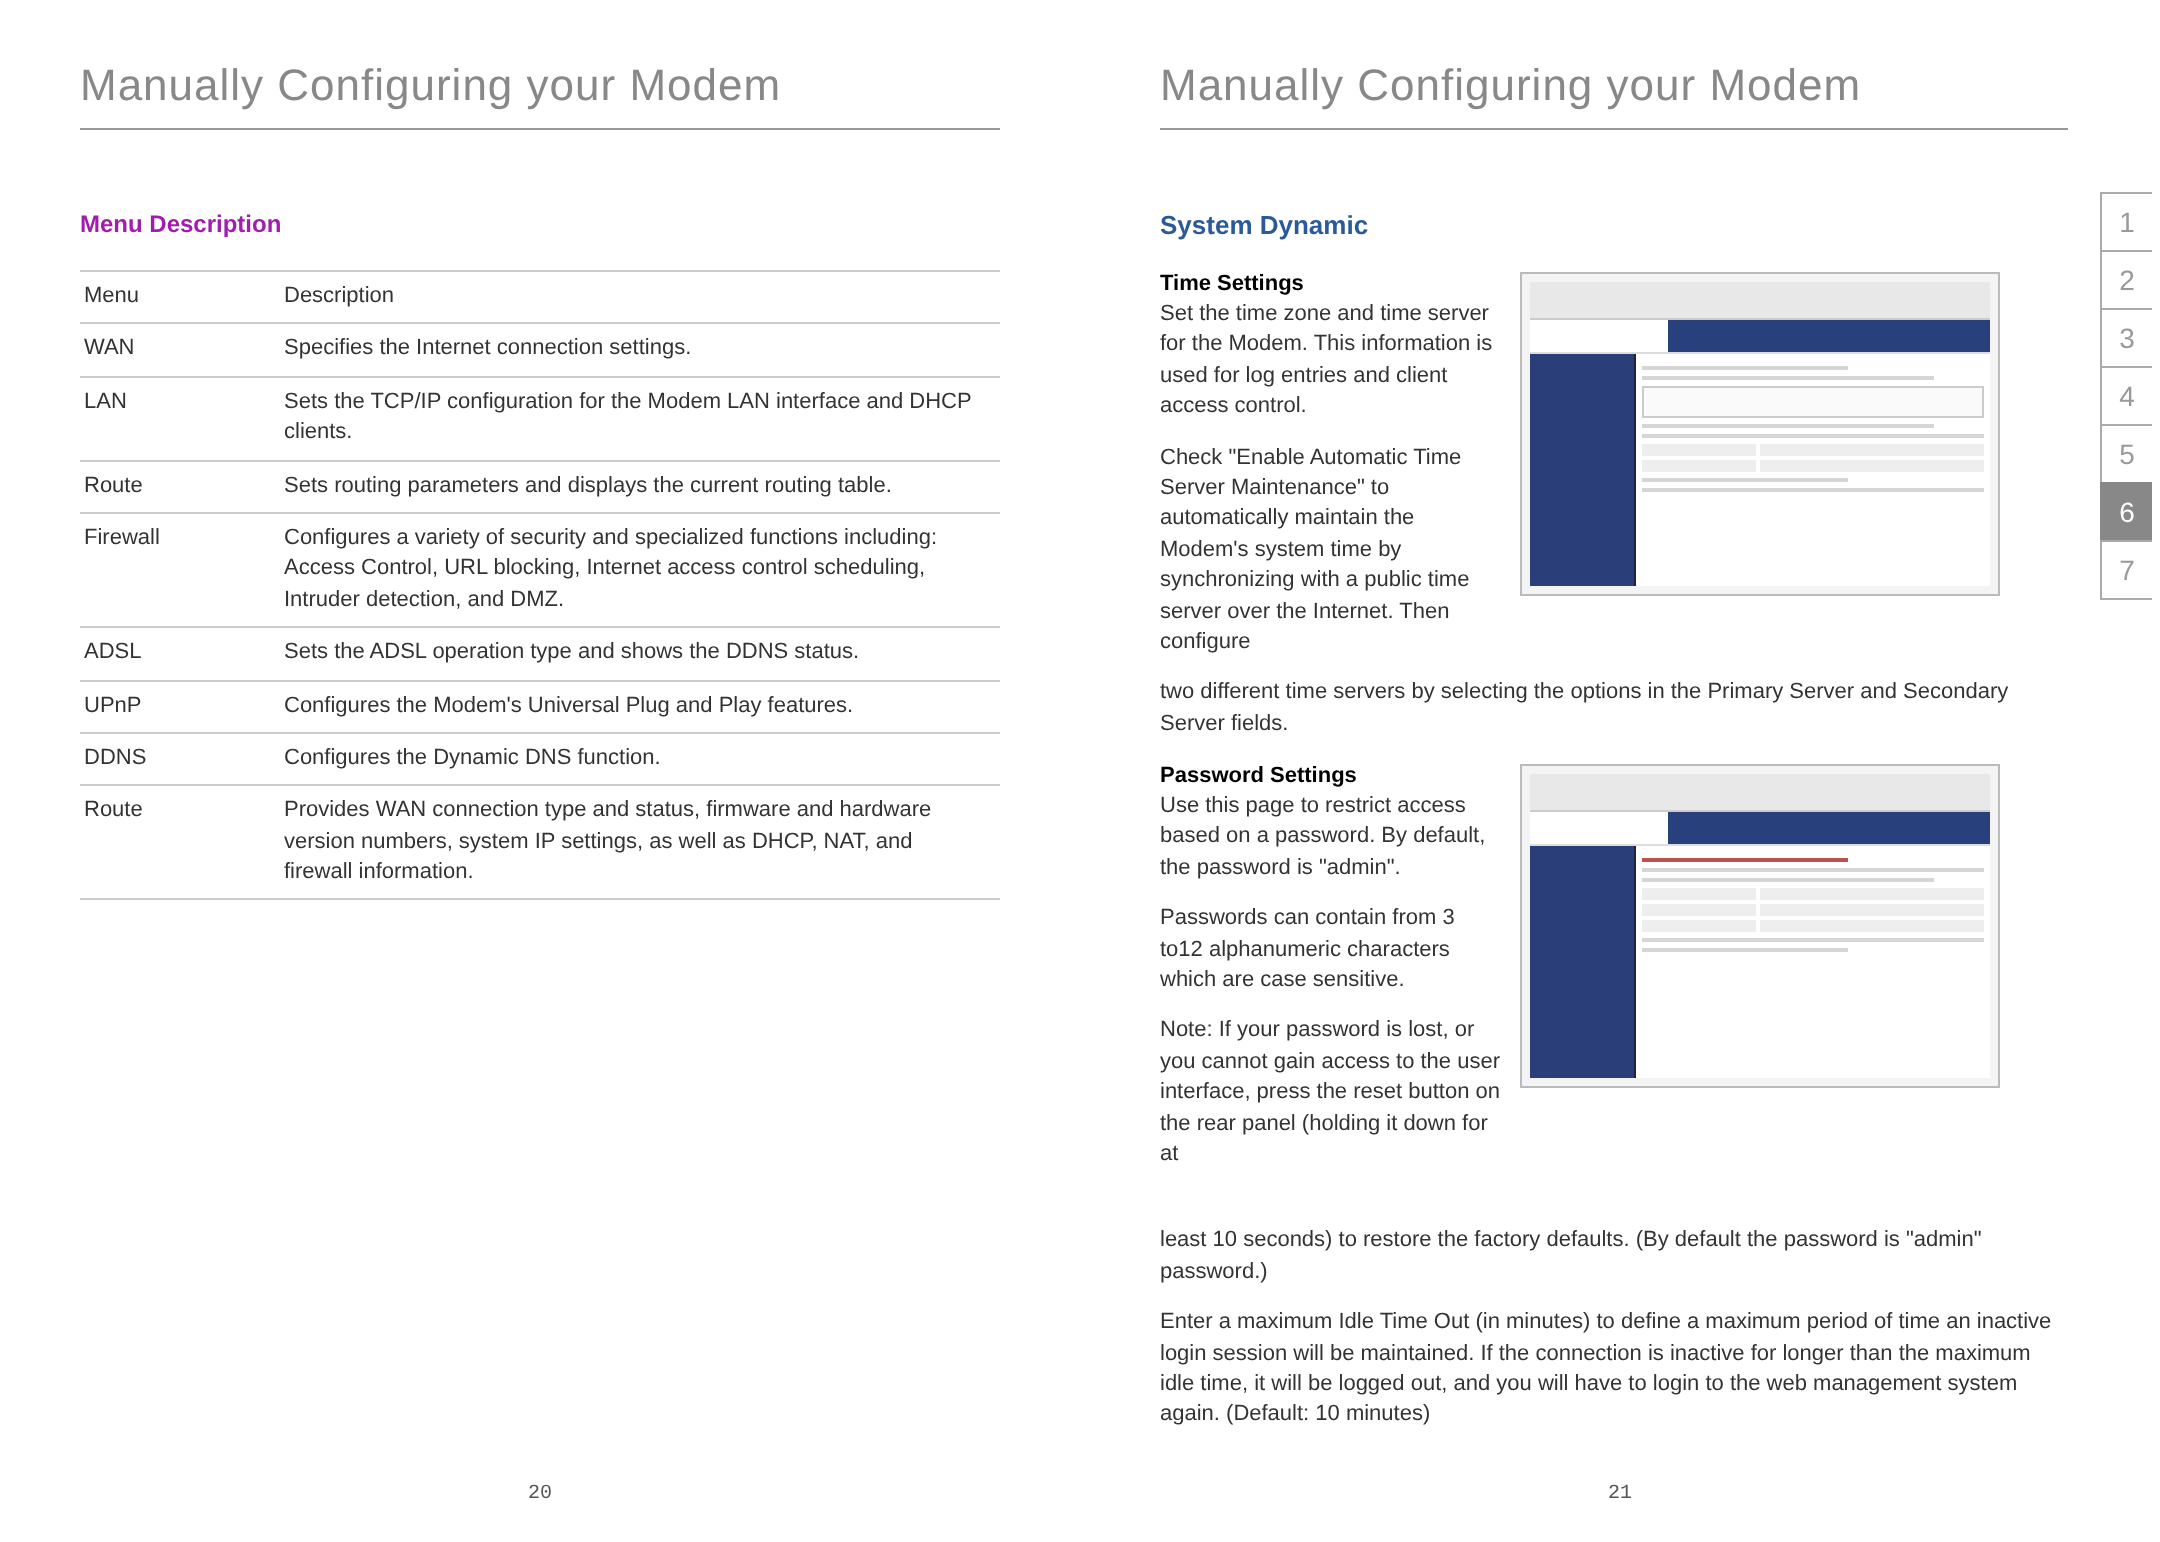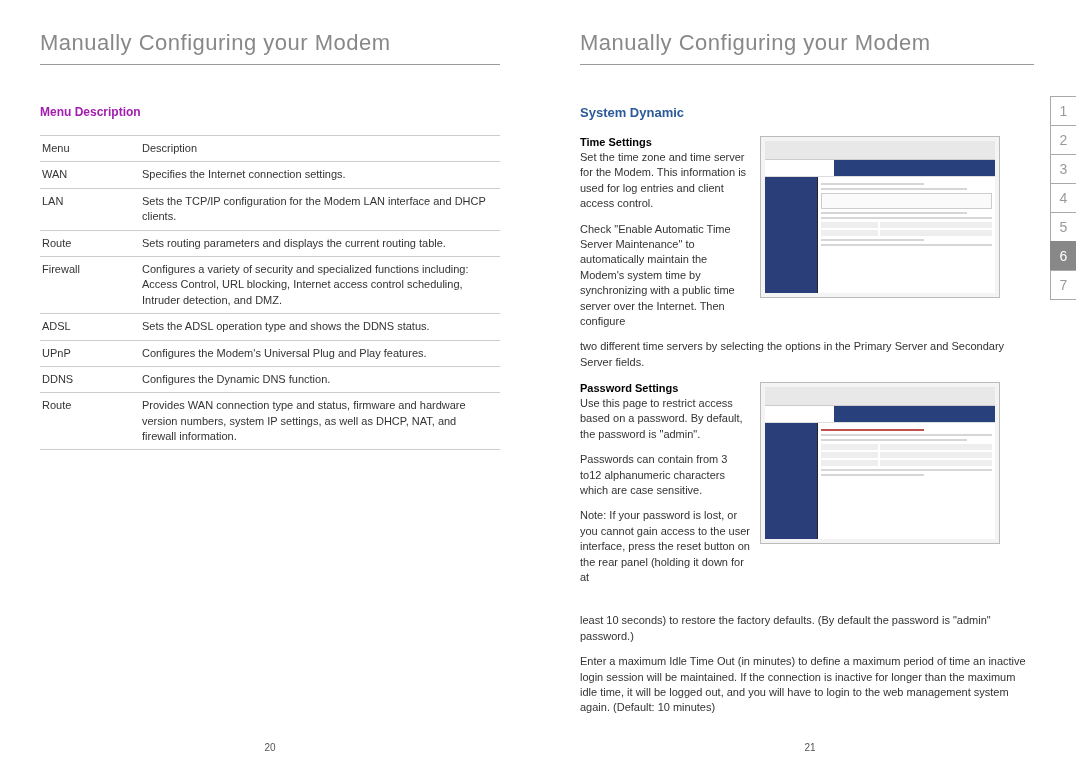--- a/index.html
+++ b/index.html
@@ -62,20 +62,21 @@
     line-height: 1.4;
   }
   table.menu-table td:first-child {
     width: 90px;
   }
   .page-number {
     position: absolute;
     bottom: 18px;
     font-size: 10px;
     color: #555;
+    font-family: Liberation Mono, monospace;
   }
   .page-left .page-number { left: 50%; transform: translateX(-50%); }
   .page-right .page-number { left: 50%; transform: translateX(-50%); }
 
   
   .ss-block {
     font-size: 11px;
     line-height: 1.4;
     color: #333;
     margin-bottom: 10px;

